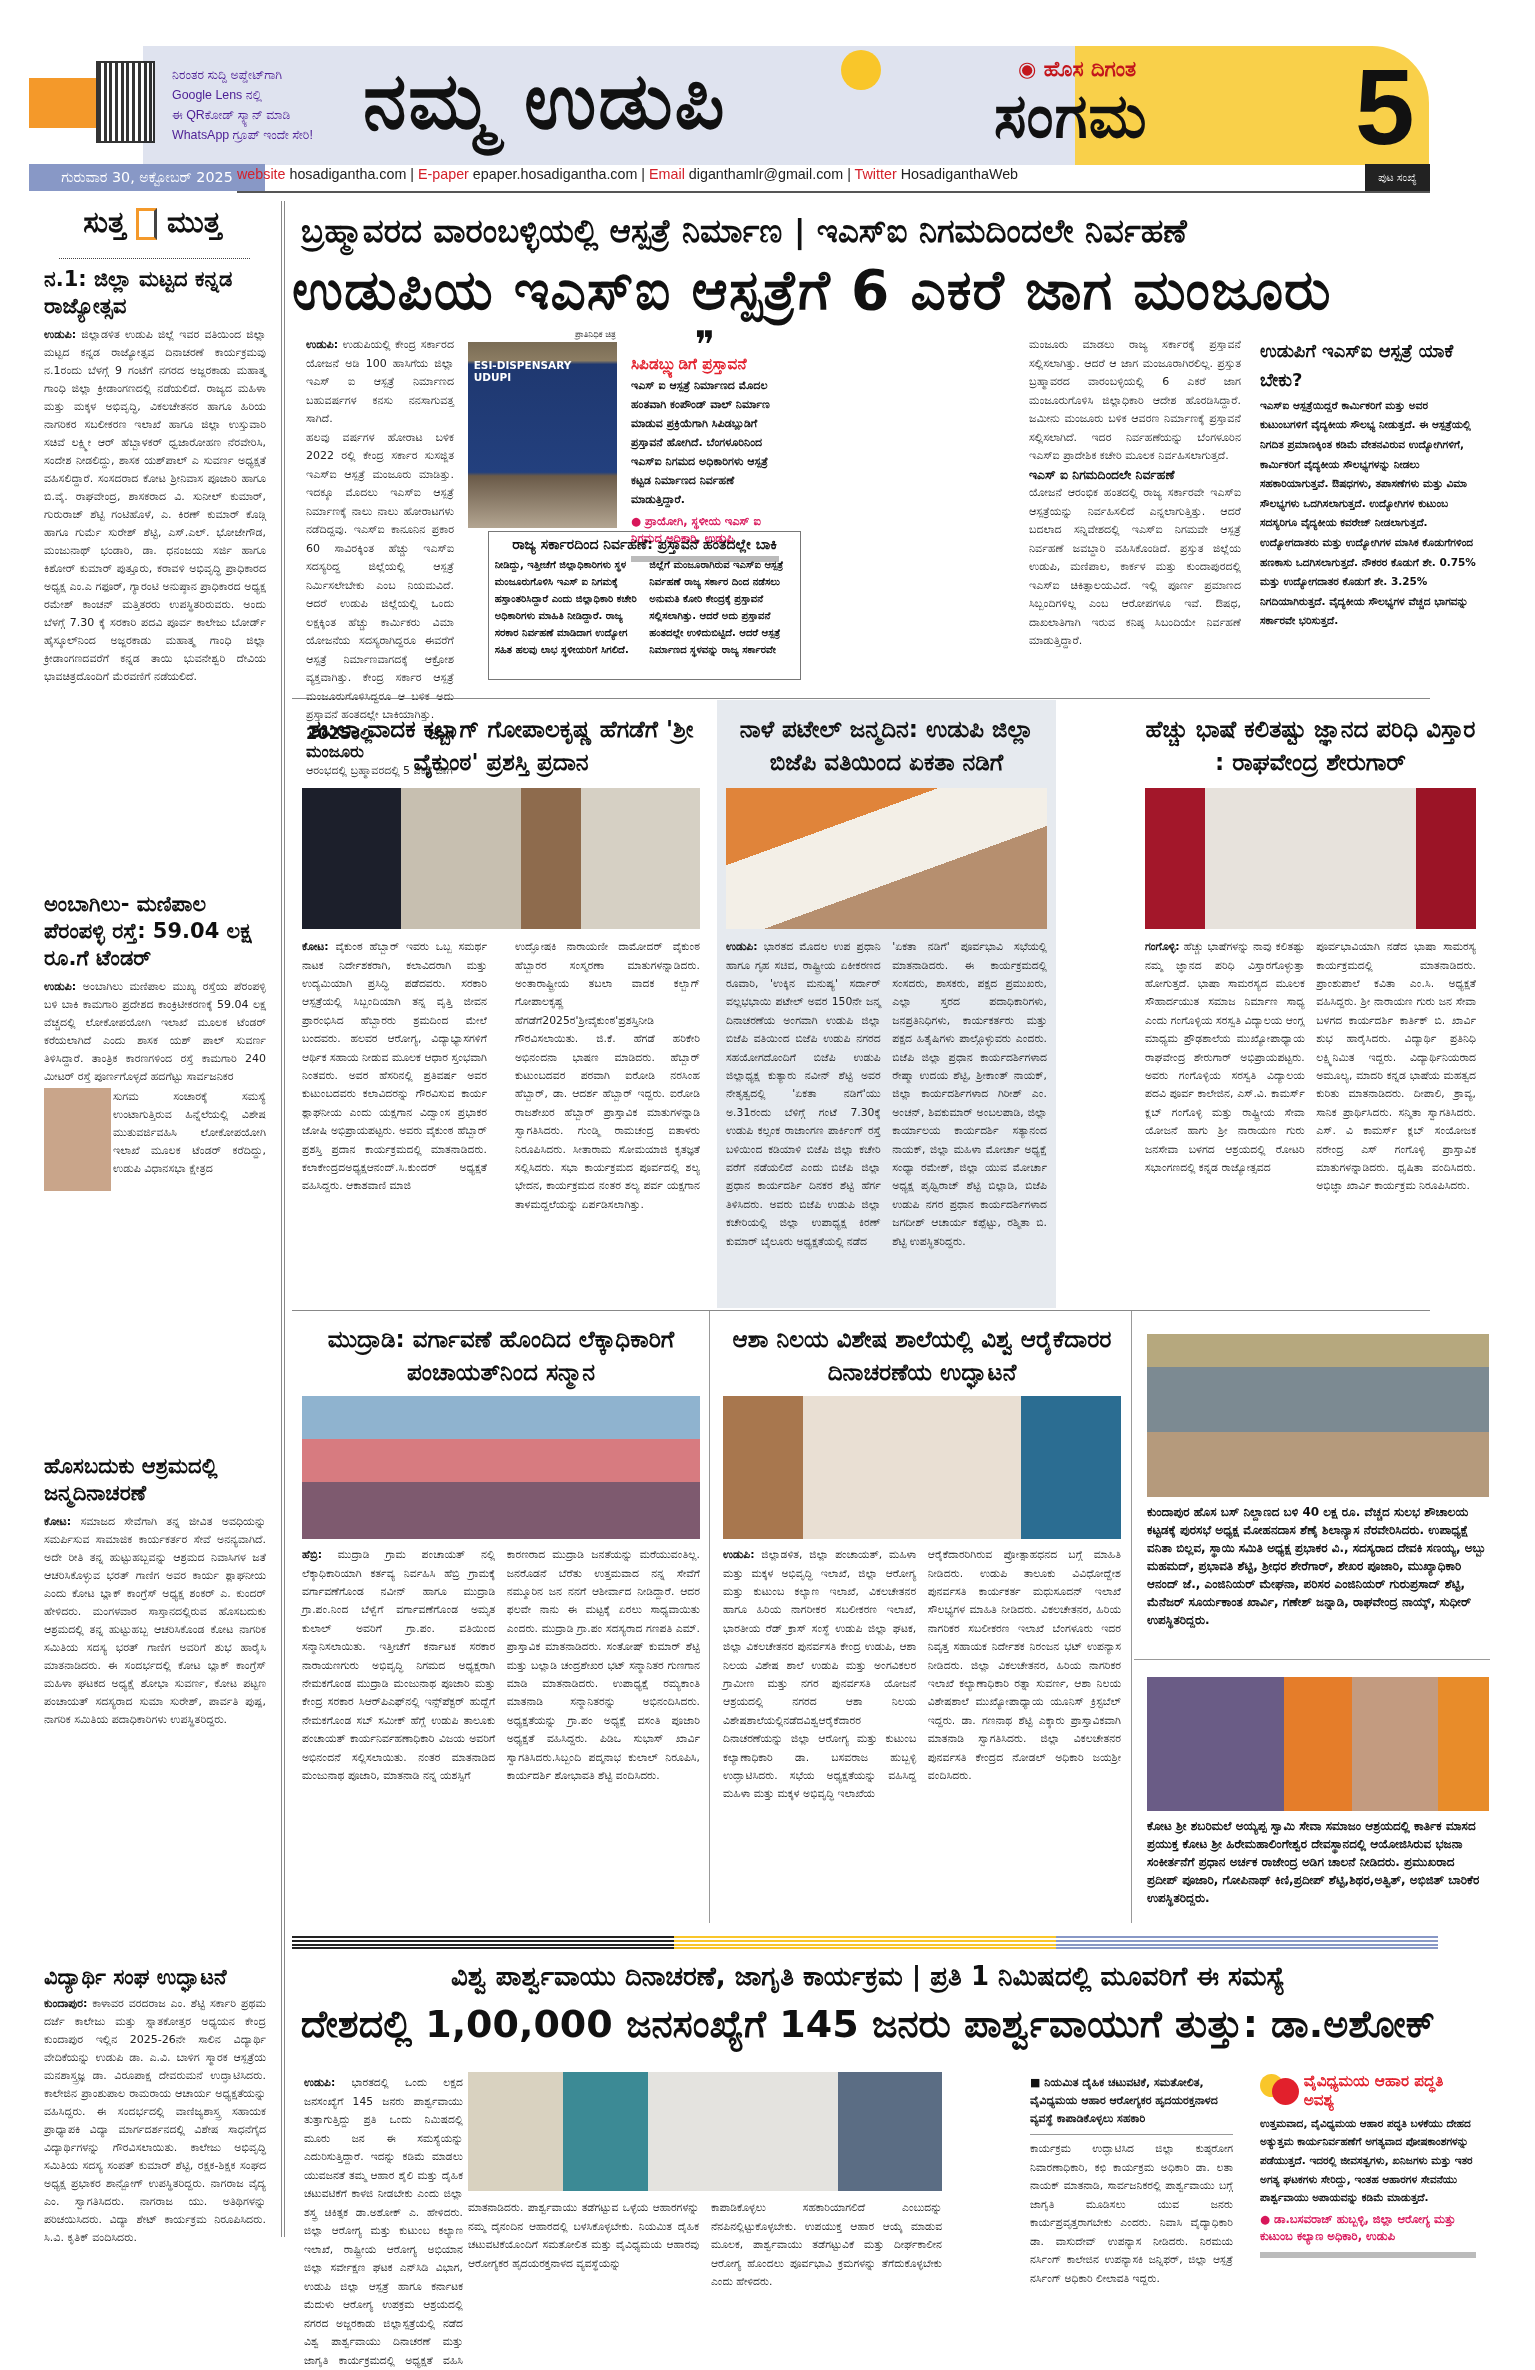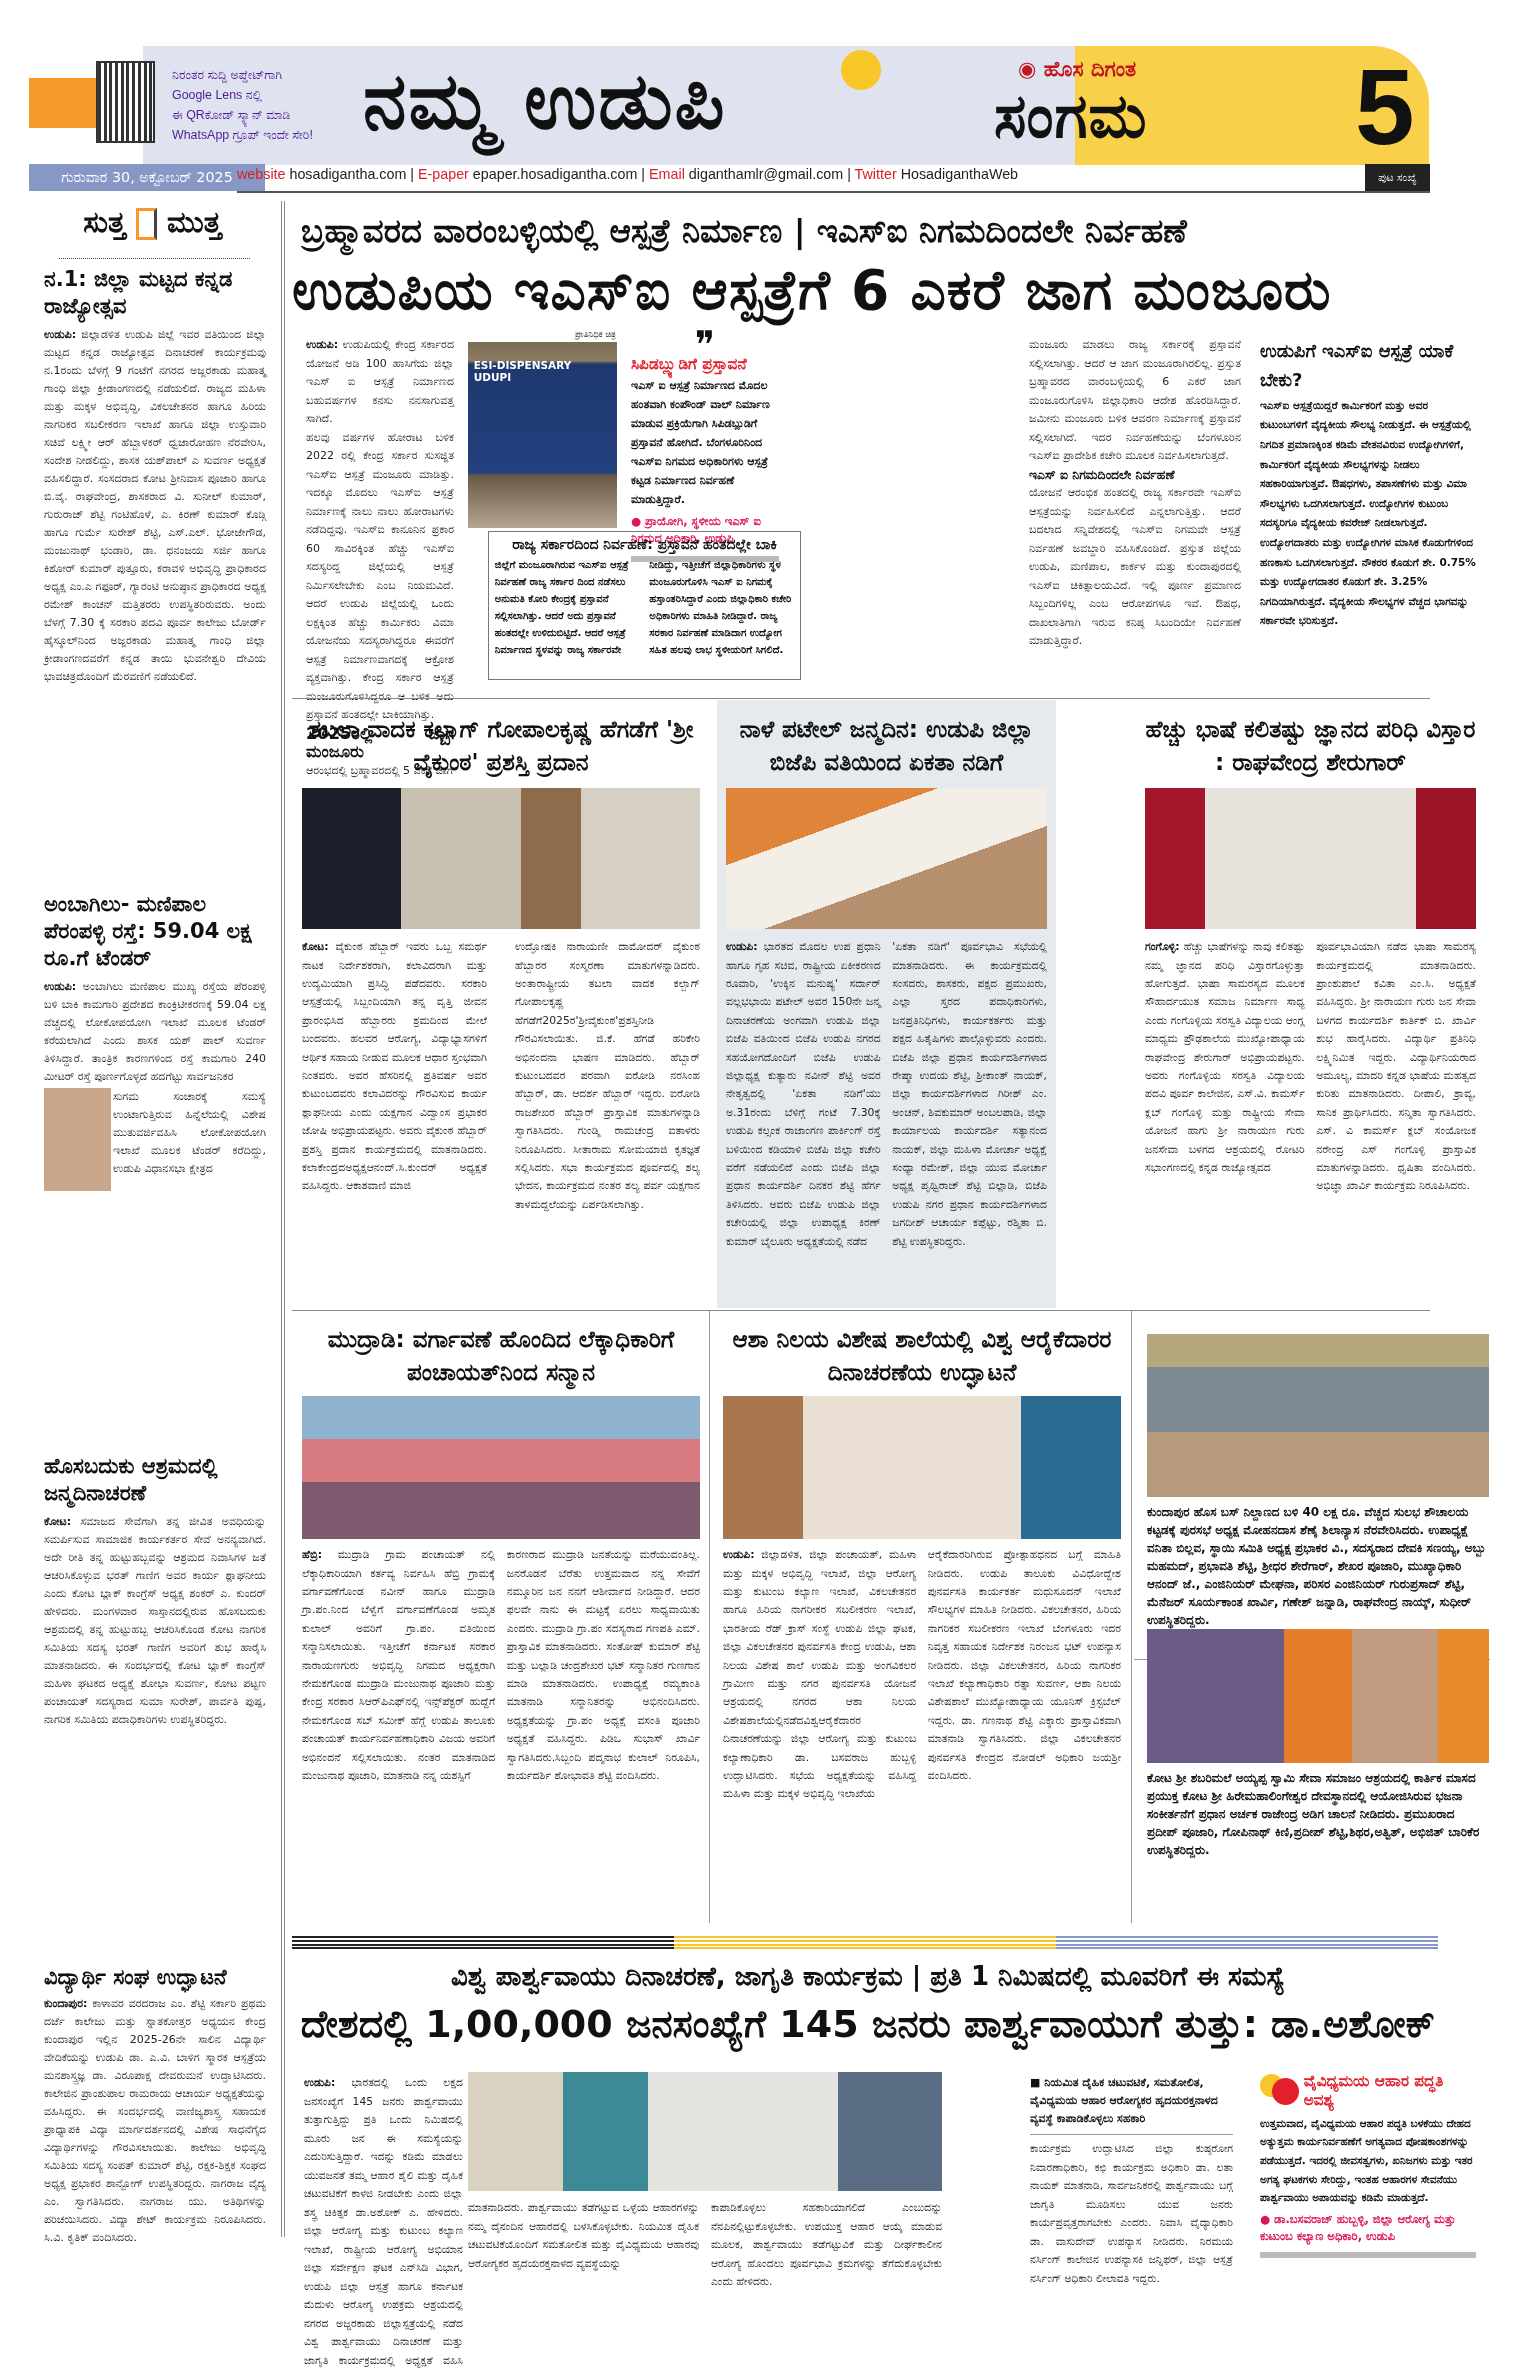--- a/index.html
+++ b/index.html
@@ -118,22 +118,22 @@
   <div style="font-size:38px;line-height:19px;text-align:center">❞</div>
   <div class="red" style="font-size:15.3px;font-weight:bold">ಸಿಪಿಡಬ್ಲ್ಯುಡಿಗೆ ಪ್ರಸ್ತಾವನೆ</div>
   <p style="font-size:11px;font-weight:bold;line-height:19px;margin-top:2.9px">ಇಎಸ್ ಐ ಆಸ್ಪತ್ರೆ ನಿರ್ಮಾಣದ ಮೊದಲ ಹಂತವಾಗಿ ಕಂಪೌಂಡ್ ವಾಲ್ ನಿರ್ಮಾಣ ಮಾಡುವ ಪ್ರಕ್ರಿಯೆಗಾಗಿ ಸಿಪಿಡಬ್ಲುಡಿಗೆ ಪ್ರಸ್ತಾವನೆ ಹೋಗಿದೆ. ಬೆಂಗಳೂರಿನಿಂದ ಇಎಸ್‌ಐ ನಿಗಮದ ಅಧಿಕಾರಿಗಳು ಆಸ್ಪತ್ರೆ ಕಟ್ಟಡ ನಿರ್ಮಾಣದ ನಿರ್ವಹಣೆ ಮಾಡುತ್ತಿದ್ದಾರೆ.</p>
   <p class="pink" style="font-size:11.5px;font-weight:bold;line-height:17px;margin-top:3.8px"><span>●</span> <span>ಪ್ರಾಯೋಗಿ, ಸ್ಥಳೀಯ ಇಎಸ್ ಐ ನಿಗಮದ ಅಧಿಕಾರಿ, ಉಡುಪಿ</span></p>
   <div style="height:5.7px;background:#bbb;margin-top:9.6px"></div>
 </div>
 
 <div class="abs boxed" style="left:488px;top:531px;width:313px;height:149px;padding:3.8px 5.7px">
   <div style="font-size:14px;font-weight:bold;text-align:center">ರಾಜ್ಯ ಸರ್ಕಾರದಿಂದ ನಿರ್ವಹಣೆ: ಪ್ರಸ್ತಾವನೆ ಹಂತದಲ್ಲೇ ಬಾಕಿ</div>
   <div style="display:flex;gap:9.6px;margin-top:2.9px">
+    <p style="font-size:10px;font-weight:bold;line-height:17px;flex:1">ನೀಡಿದ್ದು, ಇತ್ತೀಚೆಗೆ ಜಿಲ್ಲಾಧಿಕಾರಿಗಳು ಸ್ಥಳ ಮಂಜೂರುಗೊಳಿಸಿ ಇಎಸ್ ಐ ನಿಗಮಕ್ಕೆ ಹಸ್ತಾಂತರಿಸಿದ್ದಾರೆ ಎಂದು ಜಿಲ್ಲಾಧಿಕಾರಿ ಕಚೇರಿ ಅಧಿಕಾರಿಗಳು ಮಾಹಿತಿ ನೀಡಿದ್ದಾರೆ. ರಾಜ್ಯ ಸರಕಾರ ನಿರ್ವಹಣೆ ಮಾಡಿದಾಗ ಉದ್ಯೋಗ ಸಹಿತ ಹಲವು ಲಾಭ ಸ್ಥಳೀಯರಿಗೆ ಸಿಗಲಿದೆ.</p>
     <p style="font-size:10px;font-weight:bold;line-height:17px;flex:1">ಜಿಲ್ಲೆಗೆ ಮಂಜೂರಾಗಿರುವ ಇಎಸ್‌ಐ ಆಸ್ಪತ್ರೆ ನಿರ್ವಹಣೆ ರಾಜ್ಯ ಸರ್ಕಾರ ದಿಂದ ನಡೆಸಲು ಅನುಮತಿ ಕೋರಿ ಕೇಂದ್ರಕ್ಕೆ ಪ್ರಸ್ತಾವನೆ ಸಲ್ಲಿಸಲಾಗಿತ್ತು. ಆದರೆ ಅದು ಪ್ರಸ್ತಾವನೆ ಹಂತದಲ್ಲೇ ಉಳಿದುಬಿಟ್ಟಿದೆ. ಆದರೆ ಆಸ್ಪತ್ರೆ ನಿರ್ಮಾಣದ ಸ್ಥಳವನ್ನು ರಾಜ್ಯ ಸರ್ಕಾರವೇ</p>
-    <p style="font-size:10px;font-weight:bold;line-height:17px;flex:1">ನೀಡಿದ್ದು, ಇತ್ತೀಚೆಗೆ ಜಿಲ್ಲಾಧಿಕಾರಿಗಳು ಸ್ಥಳ ಮಂಜೂರುಗೊಳಿಸಿ ಇಎಸ್ ಐ ನಿಗಮಕ್ಕೆ ಹಸ್ತಾಂತರಿಸಿದ್ದಾರೆ ಎಂದು ಜಿಲ್ಲಾಧಿಕಾರಿ ಕಚೇರಿ ಅಧಿಕಾರಿಗಳು ಮಾಹಿತಿ ನೀಡಿದ್ದಾರೆ. ರಾಜ್ಯ ಸರಕಾರ ನಿರ್ವಹಣೆ ಮಾಡಿದಾಗ ಉದ್ಯೋಗ ಸಹಿತ ಹಲವು ಲಾಭ ಸ್ಥಳೀಯರಿಗೆ ಸಿಗಲಿದೆ.</p>
   </div>
 </div>
 
 <div class="abs col-text" style="left:1029px;top:336px;width:212px">
   <p>ಮಂಜೂರು ಮಾಡಲು ರಾಜ್ಯ ಸರ್ಕಾರಕ್ಕೆ ಪ್ರಸ್ತಾವನೆ ಸಲ್ಲಿಸಲಾಗಿತ್ತು. ಆದರೆ ಆ ಜಾಗ ಮಂಜೂರಾಗಿರಲಿಲ್ಲ. ಪ್ರಸ್ತುತ ಬ್ರಹ್ಮಾವರದ ವಾರಂಬಳ್ಳಿಯಲ್ಲಿ 6 ಎಕರೆ ಜಾಗ ಮಂಜೂರುಗೊಳಿಸಿ ಜಿಲ್ಲಾಧಿಕಾರಿ ಆದೇಶ ಹೊರಡಿಸಿದ್ದಾರೆ. ಜಮೀನು ಮಂಜೂರು ಬಳಿಕ ಆವರಣ ನಿರ್ಮಾಣಕ್ಕೆ ಪ್ರಸ್ತಾವನೆ ಸಲ್ಲಿಸಲಾಗಿದೆ. ಇದರ ನಿರ್ವಹಣೆಯನ್ನು ಬೆಂಗಳೂರಿನ ಇಎಸ್‌ಐ ಪ್ರಾದೇಶಿಕ ಕಚೇರಿ ಮೂಲಕ ನಿರ್ವಹಿಸಲಾಗುತ್ತದೆ.</p>
   <div class="sub-head" style="font-size:12.4px">ಇಎಸ್ ಐ ನಿಗಮದಿಂದಲೇ ನಿರ್ವಹಣೆ</div>
   <p>ಯೋಜನೆ ಆರಂಭಿಕ ಹಂತದಲ್ಲಿ ರಾಜ್ಯ ಸರ್ಕಾರವೇ ಇಎಸ್‌ಐ ಆಸ್ಪತ್ರೆಯನ್ನು ನಿರ್ವಹಿಸಲಿದೆ ಎನ್ನಲಾಗುತ್ತಿತ್ತು. ಆದರೆ ಬದಲಾದ ಸನ್ನಿವೇಶದಲ್ಲಿ ಇಎಸ್‌ಐ ನಿಗಮವೇ ಆಸ್ಪತ್ರೆ ನಿರ್ವಹಣೆ ಜವಬ್ದಾರಿ ವಹಿಸಿಕೊಂಡಿದೆ. ಪ್ರಸ್ತುತ ಜಿಲ್ಲೆಯ ಉಡುಪಿ, ಮಣಿಪಾಲ, ಕಾರ್ಕಳ ಮತ್ತು ಕುಂದಾಪುರದಲ್ಲಿ ಇಎಸ್‌ಐ ಚಿಕಿತ್ಸಾಲಯವಿದೆ. ಇಲ್ಲಿ ಪೂರ್ಣ ಪ್ರಮಾಣದ ಸಿಬ್ಬಂದಿಗಳಿಲ್ಲ ಎಂಬ ಆರೋಪಗಳೂ ಇವೆ. ಔಷಧ, ದಾಖಲಾತಿಗಾಗಿ ಇರುವ ಕನಿಷ್ಠ ಸಿಬಂದಿಯೇ ನಿರ್ವಹಣೆ ಮಾಡುತ್ತಿದ್ದಾರೆ.</p>
 </div>
 
 <div class="abs" style="left:1260px;top:336px;width:216px">
@@ -194,21 +194,21 @@
   </div>
 </div>
 
 <div class="abs" style="left:1131px;top:1311px;width:1px;height:612px;background:#999"></div>
 
 <div class="abs" style="left:1147px;top:1334px;width:342px">
   <div class="photo" style="height:163px;background:linear-gradient(180deg,#b6a87e 0 20%,#7c8a92 20% 60%,#b59a7c 60%)"></div>
   <p class="caption-bold" style="margin-top:5.7px">ಕುಂದಾಪುರ ಹೊಸ ಬಸ್ ನಿಲ್ದಾಣದ ಬಳಿ 40 ಲಕ್ಷ ರೂ. ವೆಚ್ಚದ ಸುಲಭ ಶೌಚಾಲಯ ಕಟ್ಟಡಕ್ಕೆ ಪುರಸಭೆ ಅಧ್ಯಕ್ಷ ಮೋಹನದಾಸ ಶೆಣೈ ಶಿಲಾನ್ಯಾಸ ನೆರವೇರಿಸಿದರು. ಉಪಾಧ್ಯಕ್ಷೆ ವನಿತಾ ಬಿಲ್ಲವ, ಸ್ಥಾಯಿ ಸಮಿತಿ ಅಧ್ಯಕ್ಷ ಪ್ರಭಾಕರ ವಿ., ಸದಸ್ಯರಾದ ದೇವಕಿ ಸಣಯ್ಯ, ಅಬ್ಬು ಮಹಮದ್, ಪ್ರಭಾವತಿ ಶೆಟ್ಟಿ, ಶ್ರೀಧರ ಶೇರೆಗಾರ್, ಶೇಖರ ಪೂಜಾರಿ, ಮುಖ್ಯಾಧಿಕಾರಿ ಆನಂದ್ ಜೆ., ಎಂಜಿನಿಯರ್ ಮೇಘನಾ, ಪರಿಸರ ಎಂಜಿನಿಯರ್ ಗುರುಪ್ರಸಾದ್ ಶೆಟ್ಟಿ, ಮೆನೆಜರ್ ಸೂರ್ಯಕಾಂತ ಖಾರ್ವಿ, ಗಣೇಶ್ ಜನ್ನಾಡಿ, ರಾಘವೇಂದ್ರ ನಾಯ್ಕ್, ಸುಧೀರ್ ಉಪಸ್ಥಿತರಿದ್ದರು.</p>
 </div>
 <div class="abs" style="left:1134px;top:1659px;width:356px;height:1px;background:#999"></div>
-<div class="abs" style="left:1147px;top:1629px;width:342px">
+<div class="abs" style="left:1147px;top:1677px;width:342px">
   <div class="photo" style="height:134px;background:linear-gradient(90deg,#6a5c86 0 40%,#e57d2a 40% 60%,#c39b80 60% 85%,#e88c2a 85%)"></div>
   <p class="caption-bold" style="margin-top:5.7px">ಕೋಟ ಶ್ರೀ ಶಬರಿಮಲೆ ಅಯ್ಯಪ್ಪ ಸ್ವಾಮಿ ಸೇವಾ ಸಮಾಜಂ ಆಶ್ರಯದಲ್ಲಿ ಕಾರ್ತಿಕ ಮಾಸದ ಪ್ರಯುಕ್ತ ಕೋಟ ಶ್ರೀ ಹಿರೇಮಹಾಲಿಂಗೇಶ್ವರ ದೇವಸ್ಥಾನದಲ್ಲಿ ಆಯೋಜಿಸಿರುವ ಭಜನಾ ಸಂಕೀರ್ತನೆಗೆ ಪ್ರಧಾನ ಅರ್ಚಕ ರಾಜೇಂದ್ರ ಅಡಿಗ ಚಾಲನೆ ನೀಡಿದರು. ಪ್ರಮುಖರಾದ ಪ್ರದೀಪ್ ಪೂಜಾರಿ, ಗೋಪಿನಾಥ್ ಕಿಣಿ,ಪ್ರದೀಪ್ ಶೆಟ್ಟಿ,ಶಿಥರ,ಅತ್ವಿತ್, ಅಭಿಜಿತ್ ಬಾರಿಕೆರ ಉಪಸ್ಥಿತರಿದ್ದರು.</p>
 </div>
 
 <div class="abs stripe" style="left:292px;top:1936px;width:382px;background:repeating-linear-gradient(180deg,#222 0 1.9px,#fff 1.9px 3.8px)"></div>
 <div class="abs stripe" style="left:674px;top:1936px;width:382px;background:repeating-linear-gradient(180deg,#f9c62a 0 1.9px,#fff 1.9px 3.8px)"></div>
 <div class="abs stripe" style="left:1056px;top:1936px;width:382px;background:repeating-linear-gradient(180deg,#8898c6 0 1.9px,#fff 1.9px 3.8px)"></div>
 
 <div class="abs" style="left:292px;top:1961px;width:1152px;text-align:center;font-size:26px;font-weight:bold;white-space:nowrap">ವಿಶ್ವ ಪಾರ್ಶ್ವವಾಯು ದಿನಾಚರಣೆ, ಜಾಗೃತಿ ಕಾರ್ಯಕ್ರಮ | ಪ್ರತಿ 1 ನಿಮಿಷದಲ್ಲಿ ಮೂವರಿಗೆ ಈ ಸಮಸ್ಯೆ</div>
 <div class="abs" style="left:292px;top:2002px;width:1152px;text-align:center;font-size:38px;font-weight:bold;white-space:nowrap">ದೇಶದಲ್ಲಿ 1,00,000 ಜನಸಂಖ್ಯೆಗೆ 145 ಜನರು ಪಾರ್ಶ್ವವಾಯುಗೆ ತುತ್ತು: ಡಾ.ಅಶೋಕ್</div>

